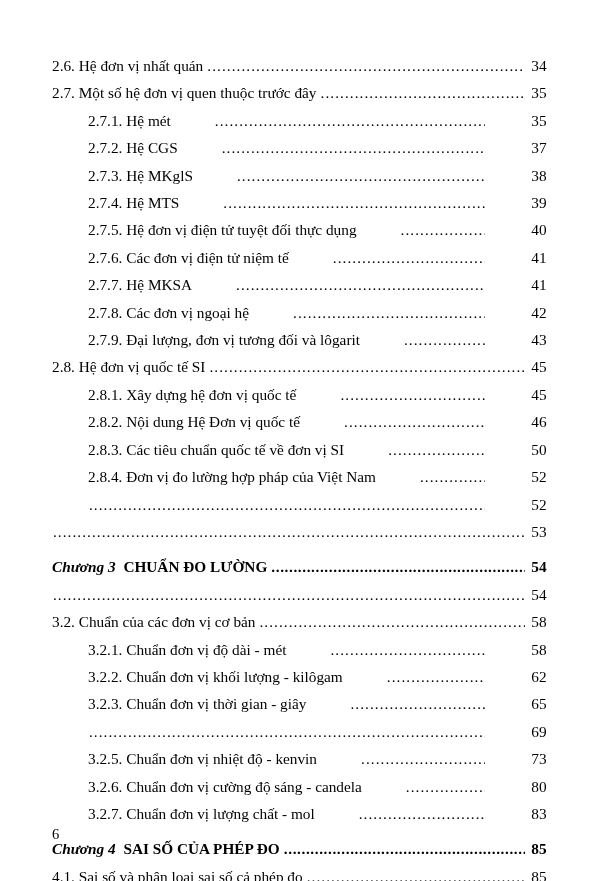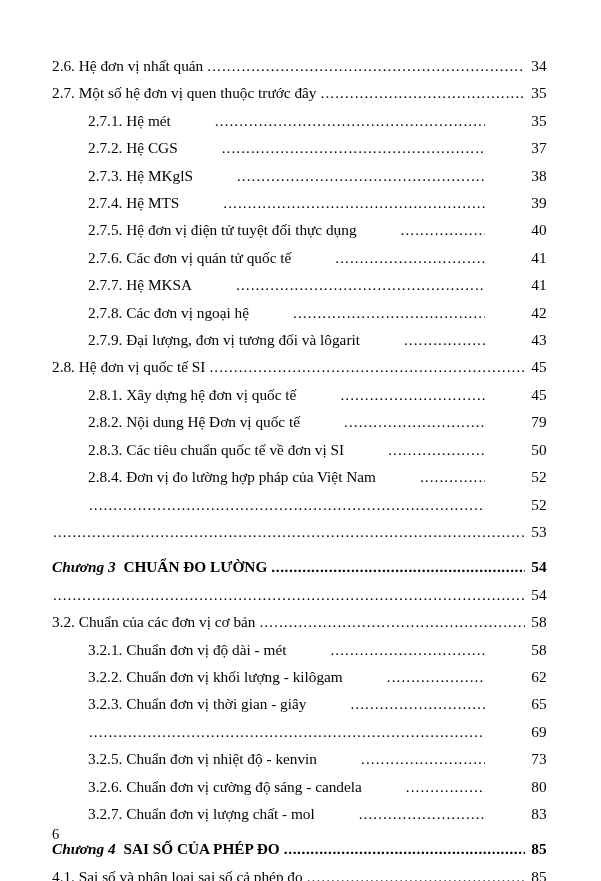--- a/index.html
+++ b/index.html
@@ -115,21 +115,21 @@
         <span class="label">2.7.4. Hệ MTS</span>
         <span class="dots">......................................................................................................................................................</span>
         <span class="page-num">39</span>
       </div>
       <div class="toc-entry lvl-2">
         <span class="label">2.7.5. Hệ đơn vị điện tử tuyệt đối thực dụng</span>
         <span class="dots">......................................................................................................................................................</span>
         <span class="page-num">40</span>
       </div>
       <div class="toc-entry lvl-2">
-        <span class="label">2.7.6. Các đơn vị quán tử quốc tế</span>
+        <span class="label">2.7.6. Các đơn vị điện tử niệm tế</span>
         <span class="dots">......................................................................................................................................................</span>
         <span class="page-num">41</span>
       </div>
       <div class="toc-entry lvl-2">
         <span class="label">2.7.7. Hệ MKSA</span>
         <span class="dots">......................................................................................................................................................</span>
         <span class="page-num">41</span>
       </div>
       <div class="toc-entry lvl-2">
         <span class="label">2.7.8. Các đơn vị ngoại hệ</span>
@@ -147,21 +147,21 @@
         <span class="page-num">45</span>
       </div>
       <div class="toc-entry lvl-2">
         <span class="label">2.8.1. Xây dựng hệ đơn vị quốc tế</span>
         <span class="dots">......................................................................................................................................................</span>
         <span class="page-num">45</span>
       </div>
       <div class="toc-entry lvl-2">
         <span class="label">2.8.2. Nội dung Hệ Đơn vị quốc tế</span>
         <span class="dots">......................................................................................................................................................</span>
-        <span class="page-num">79</span>
+        <span class="page-num">46</span>
       </div>
       <div class="toc-entry lvl-2">
         <span class="label">2.8.3. Các tiêu chuẩn quốc tế về đơn vị SI</span>
         <span class="dots">......................................................................................................................................................</span>
         <span class="page-num">50</span>
       </div>
       <div class="toc-entry lvl-2">
         <span class="label">2.8.4. Đơn vị đo lường hợp pháp của Việt Nam</span>
         <span class="dots">......................................................................................................................................................</span>
         <span class="page-num">52</span>

